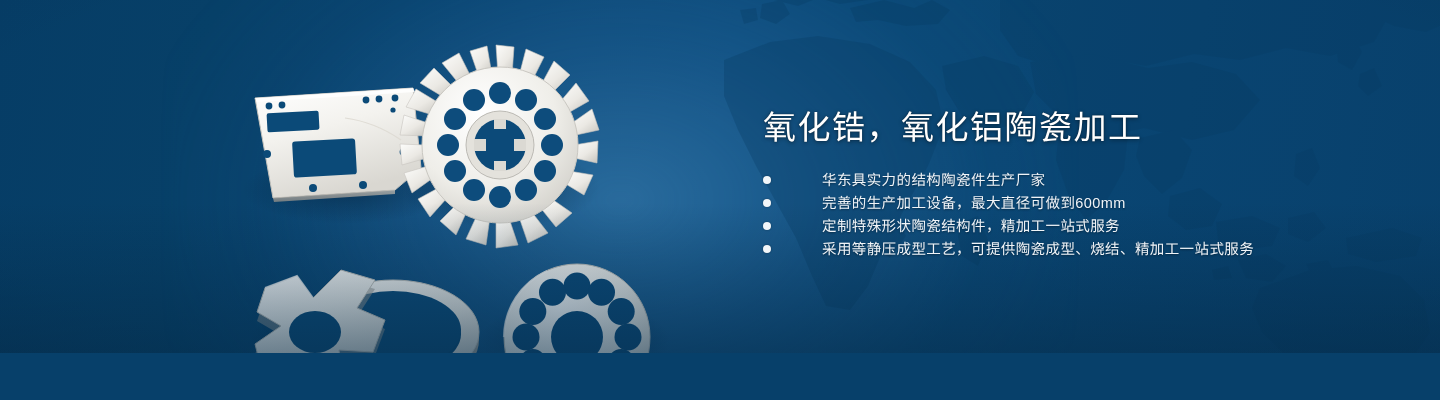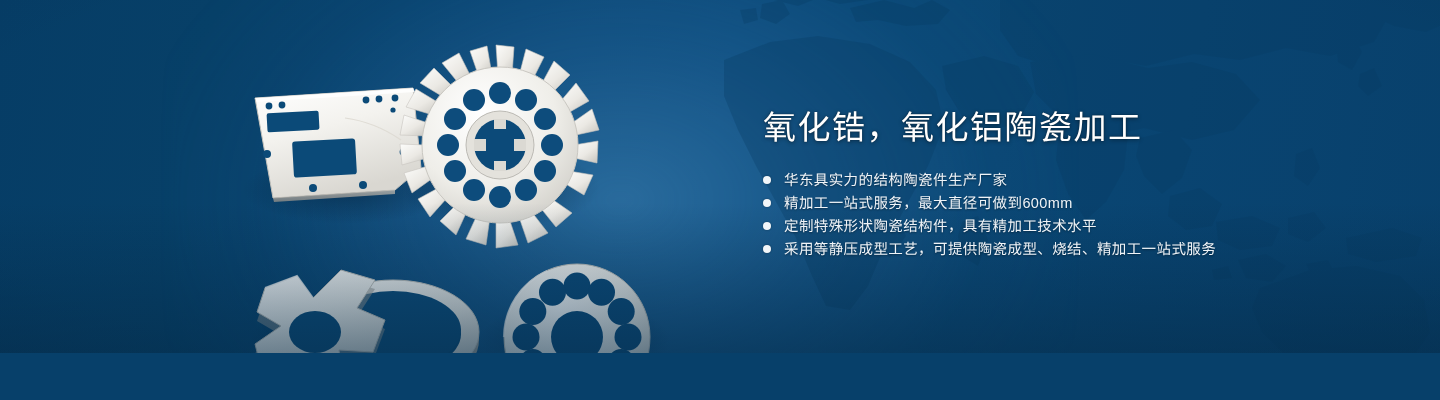--- a/index.html
+++ b/index.html
@@ -120,20 +120,21 @@
     margin-right: 13px;
     box-shadow: 0 0 2px rgba(0,0,0,0.35);
   }
   .bullet-text {
     font-size: 14.5px;
     line-height: 16px;
     color: #f0f4f8;
     letter-spacing: 0.4px;
     text-shadow: 0 1px 2px rgba(0,0,0,0.40);
     white-space: nowrap;
+    margin-left: 38px;
   }
 </style>
 </head>
 <body>
 
 <div class="banner">
 
   <div class="bg-base"></div>
   <div class="bg-glow"></div>
 
@@ -334,25 +335,25 @@
 
   <div class="copy">
     <h1 class="headline">氧化锆，氧化铝陶瓷加工</h1>
     <ul class="bullets">
       <li>
         <span class="dot"></span>
         <span class="bullet-text">华东具实力的结构陶瓷件生产厂家</span>
       </li>
       <li>
         <span class="dot"></span>
-        <span class="bullet-text">精加工一站式服务，最大直径可做到600mm</span>
+        <span class="bullet-text">完善的生产加工设备，最大直径可做到600mm</span>
       </li>
       <li>
         <span class="dot"></span>
-        <span class="bullet-text">定制特殊形状陶瓷结构件，具有精加工技术水平</span>
+        <span class="bullet-text">定制特殊形状陶瓷结构件，精加工一站式服务</span>
       </li>
       <li>
         <span class="dot"></span>
         <span class="bullet-text">采用等静压成型工艺，可提供陶瓷成型、烧结、精加工一站式服务</span>
       </li>
     </ul>
   </div>
 
 </div>
 

